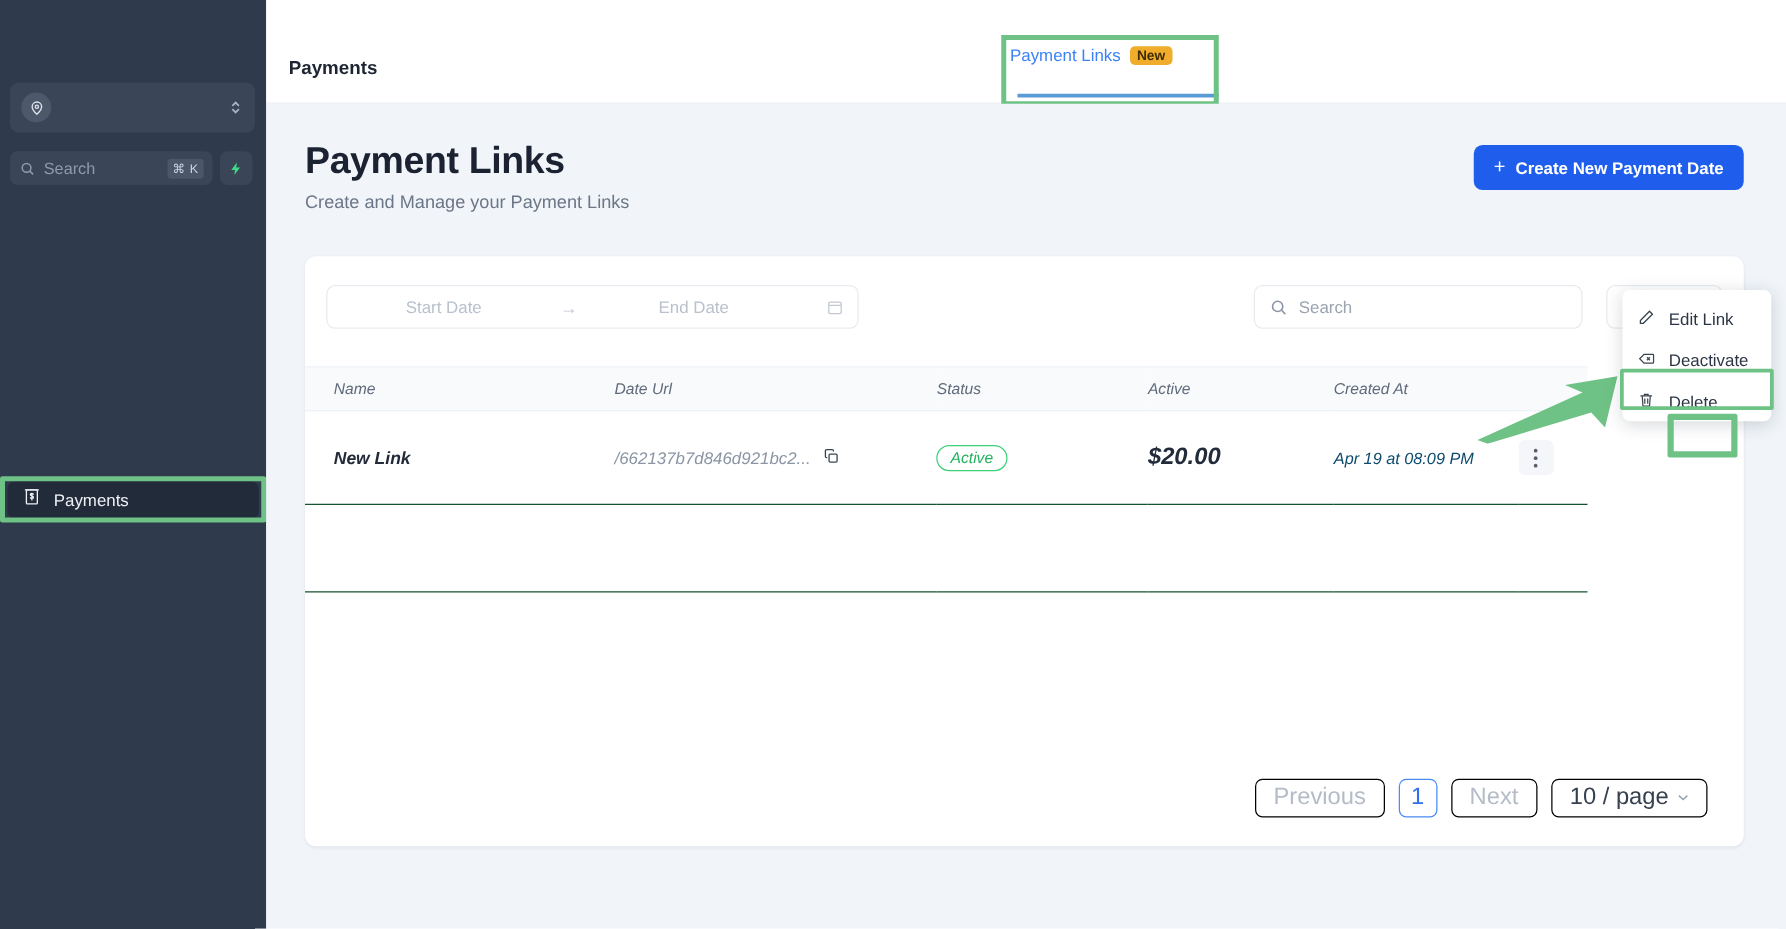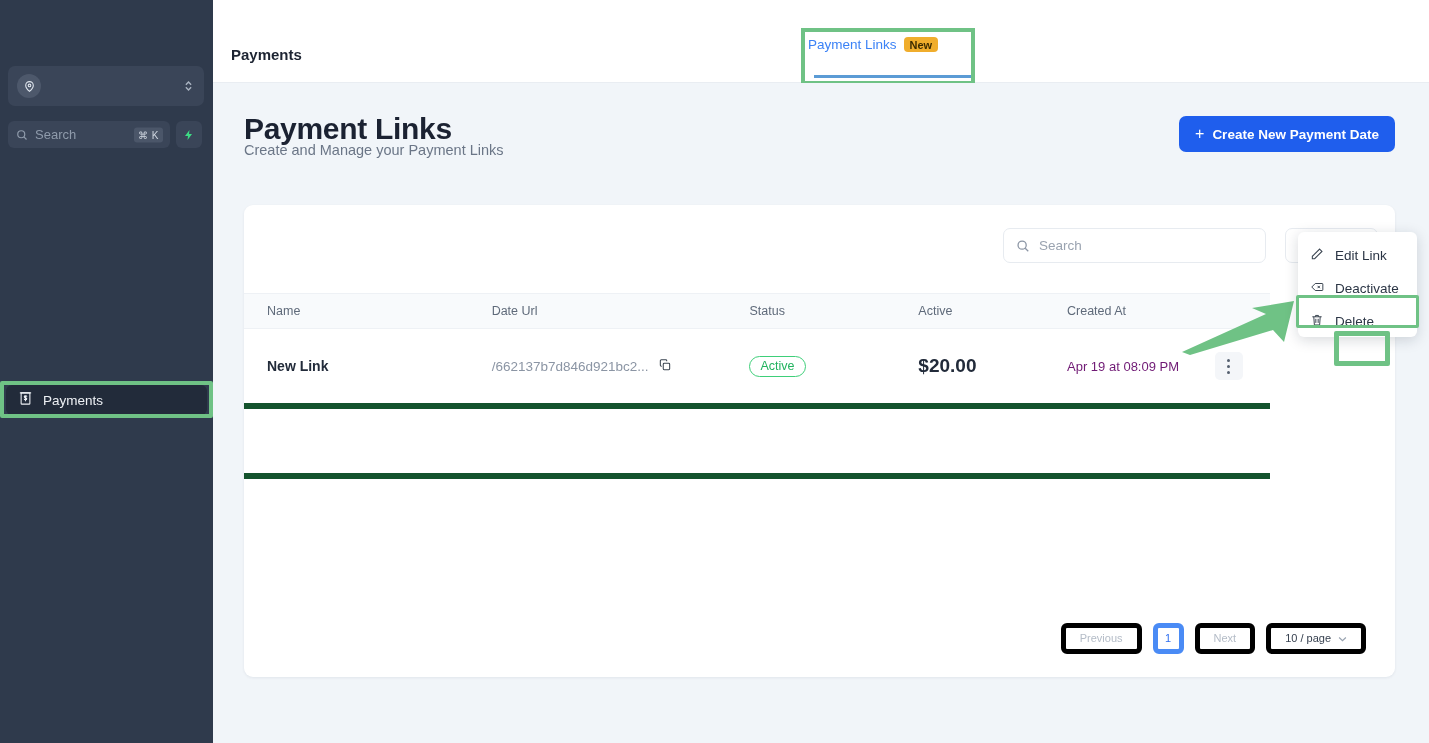--- a/index.html
+++ b/index.html
@@ -119,21 +119,21 @@
     position: absolute; left: 213px; top: 83px;
     width: 1216px; height: 660px;
     background: #f1f5f9;
   }
   .page-title {
     position: absolute; left: 31px; top: 29px;
     font-size: 30px; font-weight: bold; color: #1b2232;
     letter-spacing: -.3px;
   }
   .page-sub {
-    position: absolute; left: 31px; top: 59px;
+    position: absolute; left: 31px; top: 71px;
     font-size: 14.5px; color: #6b7687;
   }
   .create-btn {
     position: absolute; left: 966px; top: 33px;
     width: 216px; height: 36px;
     background: #1f5eed; color: #fff;
     border: none; border-radius: 7px;
     display: flex; align-items: center; justify-content: center; gap: 8px;
     font-size: 13.5px; font-family: inherit;
     font-weight: bold;
@@ -175,70 +175,70 @@
   .search-field .sf-txt { margin-left: 9px; color: #9aa3b0; font-size: 13.5px; }
 
   .filter-btn {
     position: absolute; left: 1041px; top: 23px;
     width: 93px; height: 35px;
     border: 1px solid #e7ebf0; border-radius: 7px;
     background: #fff;
     display: flex; align-items: center; padding-left: 14px;
   }
 
-  table { border-collapse: collapse; width: 1026px; }
+  table { border-collapse: collapse; width: 1026px; font-style: italic; }
   .thead-row { background: #f8fafc; height: 35px; }
   .thead-row th {
     text-align: left; font-size: 12.5px; color: #5f6a7a;
     font-weight: normal;
     border-top: 1px solid #eef1f5;
     border-bottom: 1px solid #eef1f5;
   }
   .tbl-wrap { position: absolute; left: 0; top: 88px; width: 1151px; }
   .c-name    { width: 280px; padding-left: 23px; }
   .c-url     { width: 271px; }
   .c-status  { width: 188px; }
   .c-price   { width: 164px; }
   .c-created { width: 165px; }
   .c-act     { width: 60px; }
 
   tbody tr { height: 74px; }
-  tbody td { font-size: 13.5px; color: #222b3a; border-bottom: 6px solid #14532d; }
+  tbody td { font-size: 13.5px; color: #222b3a; border-bottom: 1px solid #14532d; }
   .cell-name { padding-left: 23px; font-weight: bold; font-size: 14px; }
   .cell-url {
     color: #8b95a4; font-size: 13.5px;
     display: flex; align-items: center; gap: 9px; height: 74px;
   }
   .pill-active {
     display: inline-block;
     border: 1px solid #3ecf79; color: #22b35f;
     border-radius: 11px; font-size: 12.5px;
     padding: 2px 10px 3px;
   }
   .cell-price { font-weight: bold; font-size: 19px; }
-  .cell-created { color: #701a75; font-size: 13px; line-height: 19px; }
+  .cell-created { color: #0c4a6e; font-size: 13px; line-height: 19px; }
   .kebab {
     width: 28px; height: 28px;
     border-radius: 5px; background: #f4f6f9;
     display: flex; flex-direction: column;
     align-items: center; justify-content: center; gap: 3px;
   }
   .kebab i { width: 3px; height: 3px; border-radius: 50%; background: #55606f; display:block; }
   .empty-row { height: 70px; border-bottom: 1px solid #f2f5f8; }
 
   .pager {
     position: absolute; left: 0; bottom: 0;
     width: 1151px; height: 78px;
     display: flex; align-items: center; justify-content: flex-end;
     gap: 11px; padding-right: 29px;
   }
   .pg {
     height: 31px; min-width: 31px; padding: 0 14px;
-    border: 5px solid #000000; border-radius: 6px;
-    background: #fff; color: #b4bcc7; font-size: 11px;
+    border: 1px solid #000000; border-radius: 6px;
+    background: #fff; color: #b4bcc7; font-size: 19px;
     display: flex; align-items: center; justify-content: center;
     font-family: inherit;
   }
   .pg.num { padding: 0; color: #2f6ff0; border-color: #4a8bf5; }
   .pg.size { color: #36404f; gap: 7px; text-align: right; }
   .chev { font-size: 10px; color: #98a2b0; }
 
   
   .menu {
     position: absolute; left: 1298px; top: 232px;
@@ -338,20 +338,31 @@
 
     <button class="create-btn">
       <span class="plus-ico">+</span>
       <span>Create New Payment Date</span>
     </button>
 
     <div class="card">
 
       <div class="toolbar">
 
+        <div class="daterange">
+          <span class="dr-start">Start Date</span>
+          <span class="dr-arrow">→</span>
+          <span class="dr-end">End Date</span>
+          <span class="cal-ico">
+            <svg width="14" height="14" viewBox="0 0 24 24" fill="none" stroke="#c2c9d3" stroke-width="1.8">
+              <rect x="3.5" y="4.5" width="17" height="16" rx="2"></rect>
+                <path d="M3.5 9h17"></path>
+            </svg>
+          </span>
+        </div>
 
         <div class="search-field">
           <span class="sf-ico">
             <svg width="14" height="14" viewBox="0 0 24 24" fill="none" stroke="#8b95a4" stroke-width="2.2">
               <circle cx="10.5" cy="10.5" r="7"></circle>
                 <path d="M15.8 15.8 21 21"></path>
             </svg>
           </span>
           <span class="sf-txt">Search</span>
         </div>

